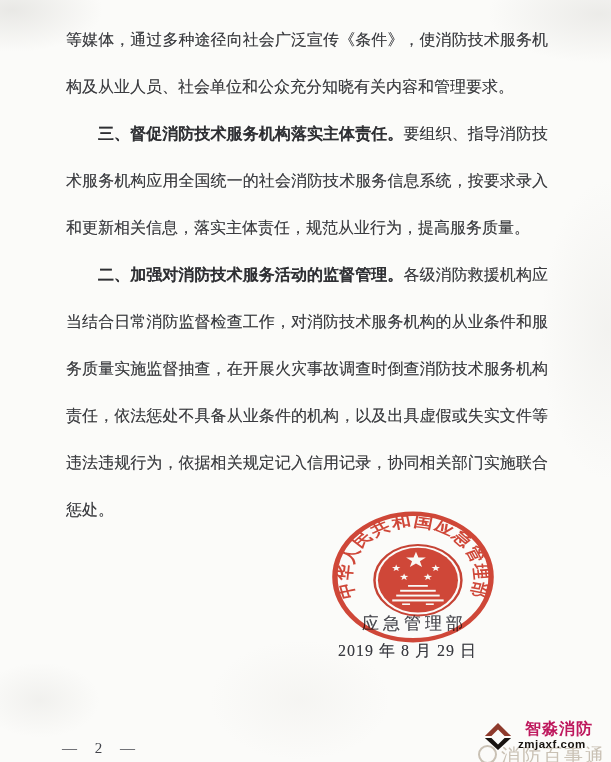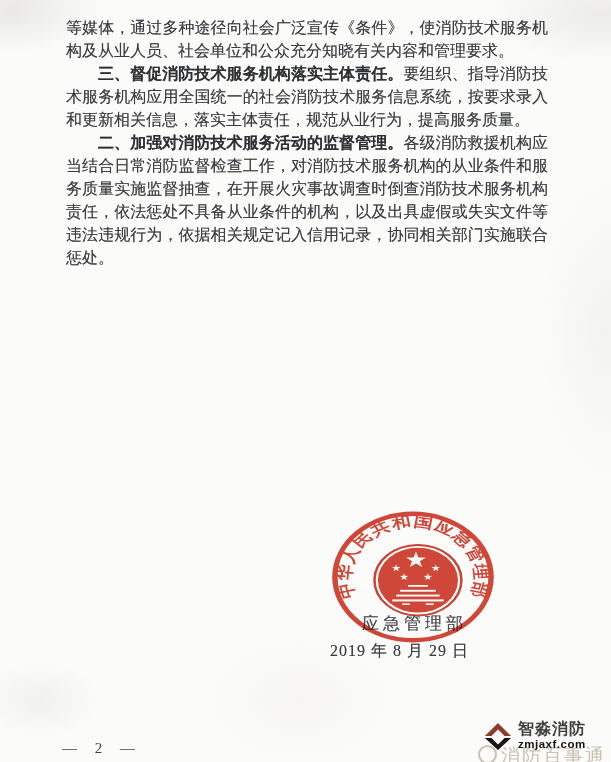--- a/index.html
+++ b/index.html
@@ -15,55 +15,55 @@
     content:"";position:absolute;inset:0;pointer-events:none;
     background:
       radial-gradient(130px 60px at 12px 10px, rgba(185,183,178,.28), rgba(185,183,178,0) 70%),
       radial-gradient(160px 70px at 600px 14px, rgba(190,188,183,.25), rgba(190,188,183,0) 70%),
       radial-gradient(90px 200px at 608px 330px, rgba(200,198,192,.16), rgba(200,198,192,0) 75%),
       radial-gradient(120px 80px at 300px 700px, rgba(205,200,192,.12), rgba(205,200,192,0) 75%),
       radial-gradient(80px 50px at 40px 700px, rgba(180,178,172,.14), rgba(180,178,172,0) 75%);
   }
   .body-text{
     position:absolute;left:66px;top:16px;width:482px;
-    font-size:16px;line-height:23px;color:#3b3c40;
+    font-size:16px;line-height:47px;color:#3b3c40;
     text-align:justify;text-justify:inter-character;
     text-shadow:0 0 .5px rgba(59,60,64,.55);
   }
   .para{margin:0;text-indent:32px;}
   .para.first{text-indent:0;}
   .head{
     font-family:"Liberation Sans","DejaVu Sans",sans-serif;
     font-weight:700;color:#2e2f33;
   }
   .sig-agency{
     position:absolute;left:362px;top:612px;
     font-size:17px;letter-spacing:4px;color:#4a4b51;
     font-family:"Liberation Sans","DejaVu Sans",sans-serif;
     text-shadow:0 0 .5px rgba(70,70,75,.5);
   }
   .sig-date{
-    position:absolute;left:330px;top:641px;
+    position:absolute;left:338px;top:641px;
     font-size:16px;letter-spacing:1px;color:#3a3b41;
     text-shadow:0 0 .5px rgba(58,59,65,.5);
   }
   .seal{
     position:absolute;left:329px;top:509px;width:168px;height:136px;
     opacity:.93;mix-blend-mode:multiply;
   }
   .page-number{
     position:absolute;left:62px;top:740px;
     font-size:15px;letter-spacing:7px;color:#41434a;
   }
   .brand{position:absolute;left:483px;top:719px;}
   .brand-icon{position:absolute;left:0;top:2px;width:30px;height:30px;}
   .brand-name{
-    position:absolute;left:35px;top:0;white-space:nowrap;
+    position:absolute;left:42px;top:0;white-space:nowrap;
     font-family:"Liberation Sans","DejaVu Sans",sans-serif;
-    font-weight:700;font-size:16px;letter-spacing:1px;color:#404040;
+    font-weight:700;font-size:16px;letter-spacing:1px;color:#be185d;
   }
   .brand-domain{
     position:absolute;left:35px;top:19px;white-space:nowrap;
     font-family:Liberation Sans, sans-serif;
     font-weight:700;font-size:11.5px;letter-spacing:.5px;color:#17120e;
   }
   .watermark{
     position:absolute;left:478px;top:743px;white-space:nowrap;
     font-family:"Liberation Sans","DejaVu Sans",sans-serif;
     font-size:19px;letter-spacing:2px;color:#c9c1b4;

